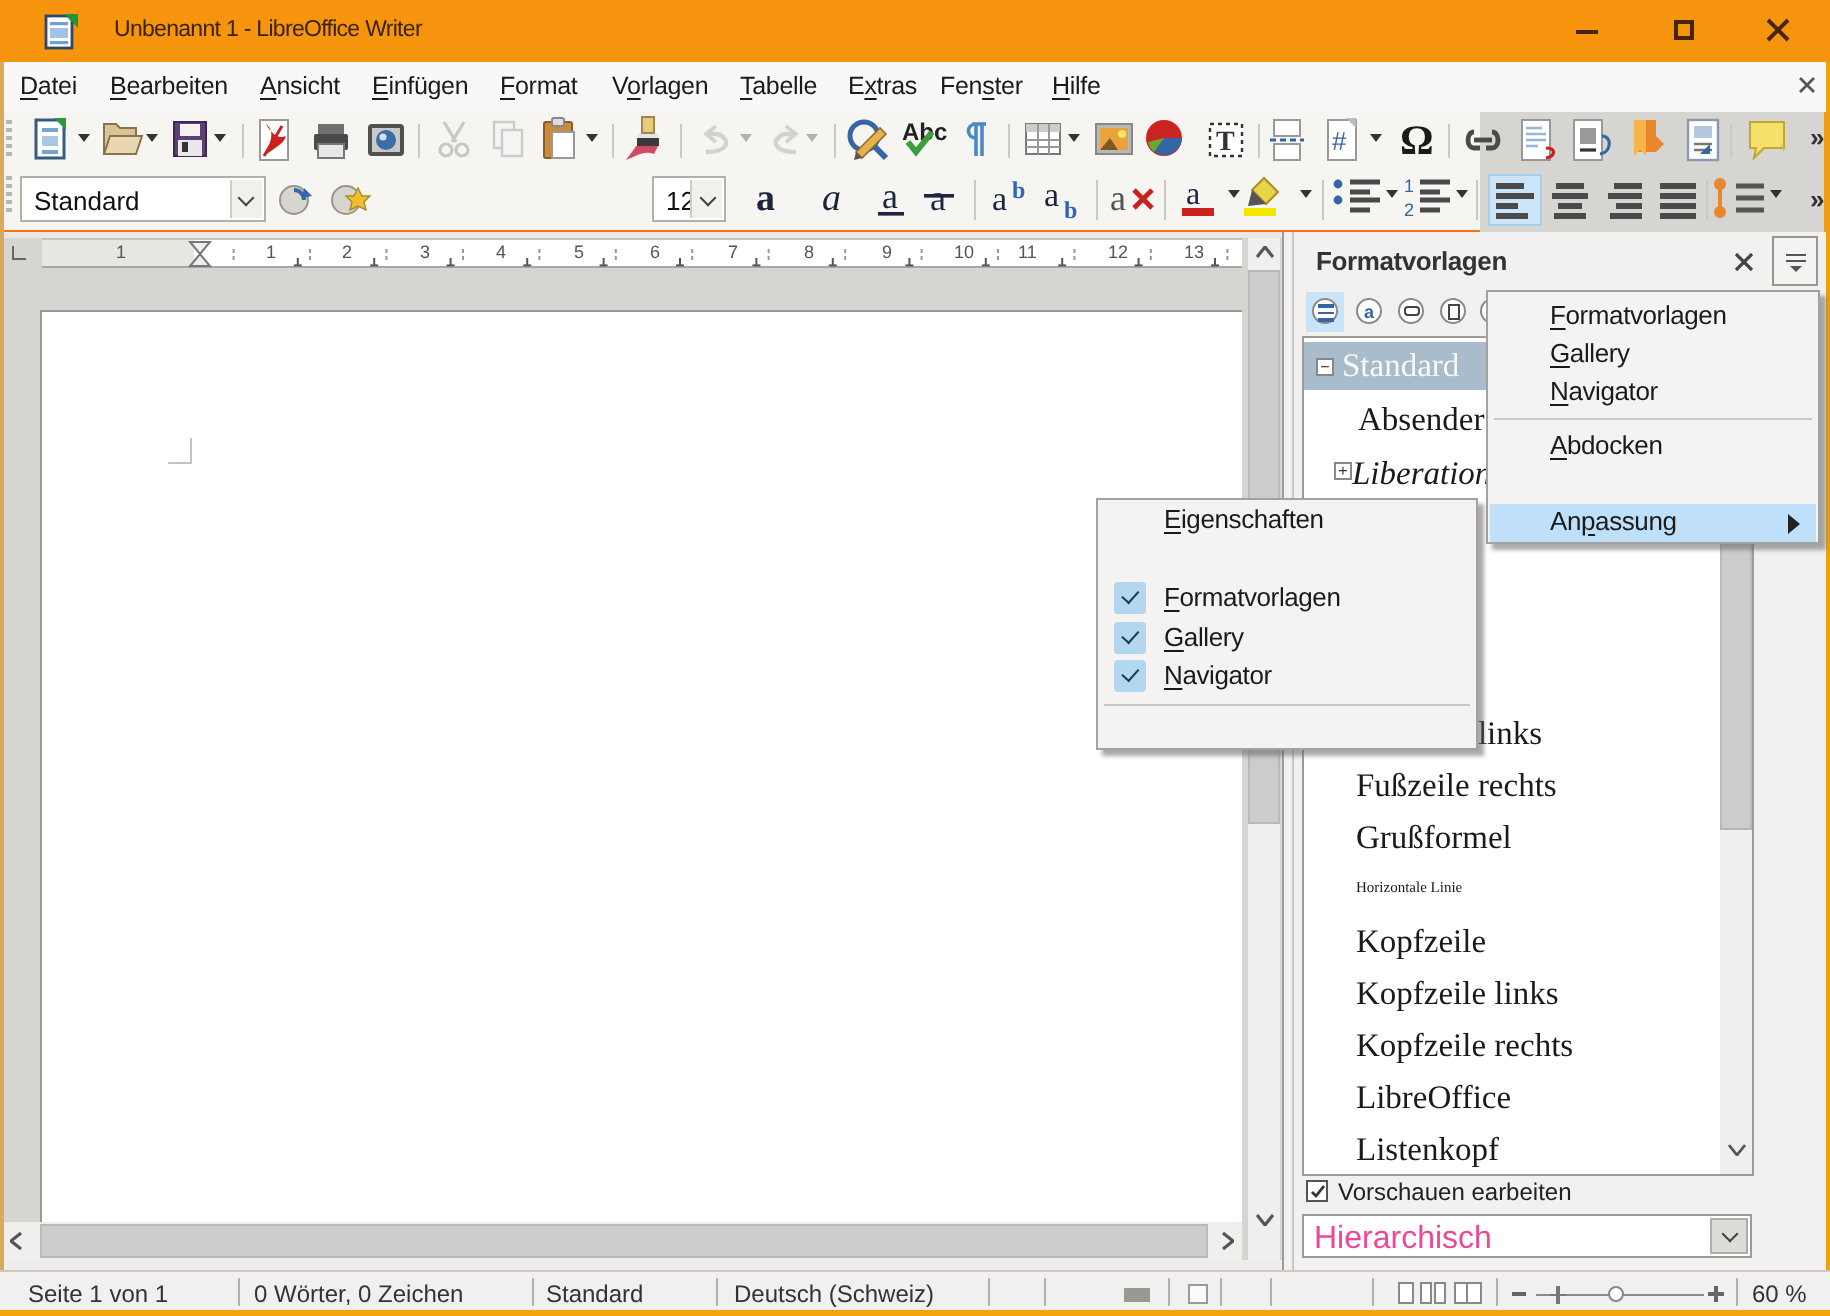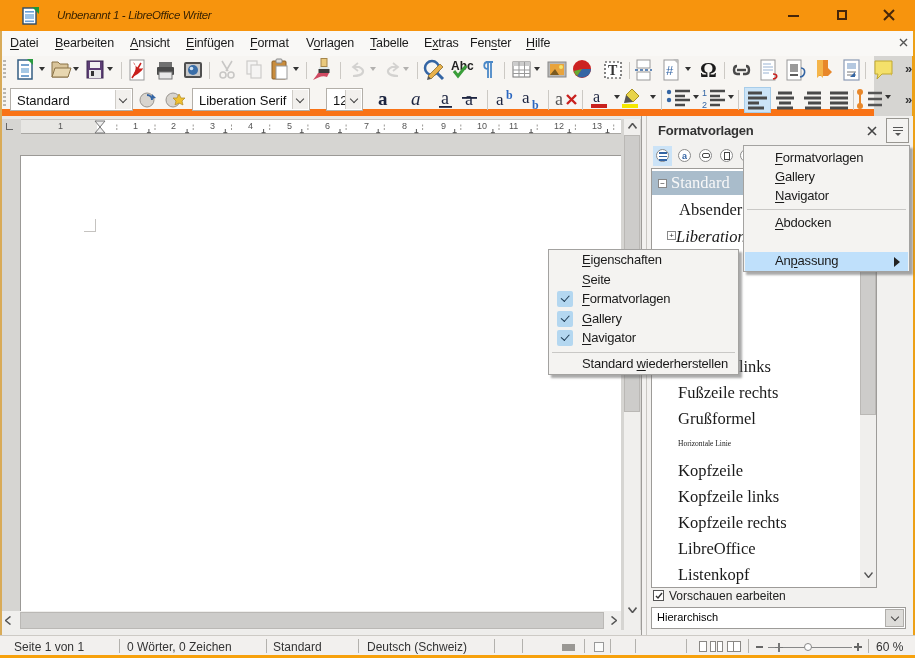--- a/index.html
+++ b/index.html
@@ -1,30 +1,30 @@
 <!DOCTYPE html>
 <html><head>
 <meta charset="utf-8">
 <style>
 * { margin:0; padding:0; box-sizing:border-box; }
 html,body { width:915px; height:658px; overflow:hidden; }
 body { font-family:"Liberation Sans", sans-serif; position:relative; background:#d6d5d2; }
 .abs { position:absolute; }
 
 #titlebar { left:0; top:0; width:915px; height:31px; background:#f7940d; }
-#titlebar .ttext { left:57px; top:9px; font-size:11.5px; letter-spacing:-0.35px; color:#3a2302;font-style:italic; }
+#titlebar .ttext { left:57px; top:9px; font-size:11.5px; letter-spacing:-0.35px; color:#3a2302; }
 #border-l { left:0; top:31px; width:2px; height:625px; background:#d9ab58; }
 #border-r { left:912px; top:31px; width:3px; height:625px; background:#eda016; }
 #border-b { left:0; top:655px; width:915px; height:3px; background:#f7a10c; }
 
 #menubar { left:2px; top:31px; width:911px; height:25px; background:#f9f8f6; font-size:12.5px; letter-spacing:-0.15px; color:#1a1a1a; }
 #menubar span.mi { position:absolute; top:5px; }
 u { text-decoration:underline; text-underline-offset:2px; }
 
-#toolbars { left:2px; top:56px; width:872px; height:60px; background:#f7f5f2; border-bottom:7px solid #f97316; }
+#toolbars { left:2px; top:56px; width:738px; height:60px; background:#f7f5f2; border-bottom:1px solid #f97316; }
 .tsep1 { position:absolute; top:6px; width:1px; height:17px; background:#ccc9c4; }
 .tsep2 { position:absolute; top:4px; width:1px; height:20px; background:#ccc9c4; }
 .darr { position:absolute; width:0; height:0; border-left:3px solid transparent; border-right:3px solid transparent; border-top:4px solid #333; }
 .grip { position:absolute; width:3px; background:repeating-linear-gradient(to bottom,#b9b6b0 0 2px,transparent 2px 4px); }
 
 .combo { position:absolute; background:#fff; border:1px solid #b3afa9; height:23px; font-size:13px; color:#111; }
 .combo .ctext { position:absolute; left:6px; top:4px; }
 .combo .cbtn { position:absolute; right:1px; top:1px; bottom:1px; width:16px; background:#f2f0ed; border-left:1px solid #cfccc7; }
 .chev { position:absolute; width:6px; height:6px; border-right:1.6px solid #444; border-bottom:1.6px solid #444; transform:rotate(45deg); }
 
@@ -47,21 +47,21 @@
 #sbmenubtn { left:886px; top:118px; width:23px; height:25px; border:1px solid #989691; background:#f4f3f1; }
 
 .ficon { position:absolute; width:13px; height:13px; border:1.5px solid #8a8a8a; border-radius:50%; background:#fff; }
 
 #stylelist { left:651px; top:168px; width:226px; height:420px; background:#fff; border:1px solid #9d9b98; font-family:"Liberation Serif", serif; color:#1a1a1a; }
 #stylelist .sel { position:absolute; left:0px; top:2px; width:208px; height:24px; background:#a9bccb; }
 .expander { position:absolute; width:9px; height:9px; border:1px solid #888; background:#fff; font:8px "Liberation Sans"; line-height:7px; text-align:center; color:#333; }
 #vscroll2 { left:860px; top:169px; width:16px; height:418px; background:#f0efed; }
 
 #previewrow { left:652px; top:589px; font-size:12px; color:#222; white-space:nowrap; }
-#hierdrop { left:651px; top:607px; width:255px; height:22px; background:#fff; border:1px solid #9d9b98; font-size:11px; color:#000000; }
+#hierdrop { left:651px; top:607px; width:225px; height:22px; background:#fff; border:1px solid #9d9b98; font-size:16px; color:#ec4899; }
 
 #statusbar { left:0; top:635px; width:915px; height:20px; background:#f2f0ee; border-top:1px solid #cdcac5; font-size:12px; color:#333; }
 #statusbar .cell { position:absolute; top:4px; white-space:nowrap; }
 #statusbar .ssep { position:absolute; top:3px; width:1px; height:14px; background:#b3b1ad; }
 
 .menu { position:absolute; background:#f4f3f1; border:1px solid #a3a2a0; box-shadow:3px 3px 2px rgba(100,100,100,0.55); font-size:13px; letter-spacing:-0.2px; color:#1a1a1a; }
 .menu .item { position:absolute; left:1px; right:1px; height:19px; }
 .menu .item .txt { position:absolute; top:1px; }
 .menu .msep { position:absolute; left:3px; right:3px; height:1px; background:#c9c8c6; }
 .mcheck { position:absolute; width:16px; height:16px; background:#b4d7f0; border-radius:2px; }
@@ -307,25 +307,20 @@
   <svg class="abs" style="left:137px;top:36px" width="22" height="16">
       <circle cx="8" cy="8" r="7" fill="#d8d4ce" stroke="#8a8necf" stroke-width="1"></circle>
       <circle cx="8" cy="8" r="7" fill="none" stroke="#98948e" stroke-width="1"></circle>
       <path d="M8 3 A5 5 0 0 1 13 8" fill="none" stroke="#3465a4" stroke-width="2"></path>
       <path d="M13 2 L17 6 L12 7 Z" fill="#3465a4"></path>
     </svg>
   <svg class="abs" style="left:163px;top:36px" width="22" height="16">
       <circle cx="8" cy="8" r="7" fill="#d8d4ce" stroke="#98948e" stroke-width="1"></circle>
       <path d="M14 2 L16 6 L20 6 L17 9 L18 13 L14 11 L10 13 L11 9 L8 6 L12 6 Z" fill="#f0c030" stroke="#b08820" stroke-width="0.7"></path>
     </svg>
-  <div class="combo" style="left:190px;top:32px;width:118px">
-    <span class="ctext">Liberation Serif</span>
-    <div class="cbtn"></div>
-      <div class="chev" style="right:6px;top:7px"></div>
-  </div>
   <div class="combo" style="left:324px;top:32px;width:37px">
     <span class="ctext">12</span>
     <div class="cbtn"></div>
       <div class="chev" style="right:5px;top:7px"></div>
   </div>
   <svg class="abs" style="left:370px;top:30px" width="541" height="28" viewBox="0 0 541 28">
 
     <text x="6" y="19" font-family="Liberation Serif" font-size="19" font-weight="bold" fill="#1c2440">a</text>
     <text x="39" y="19" font-family="Liberation Serif" font-size="19" font-style="italic" fill="#1c2440">a</text>
     <g>
@@ -608,39 +603,33 @@
   <div class="abs" style="left:854px;top:10px;width:8px;height:2px;background:#666"></div>
   <div class="abs" style="left:857px;top:7px;width:2px;height:8px;background:#666"></div>
   <div class="ssep" style="left:868px"></div>
   <span class="cell" style="left:876px">60 %</span>
 </div>
 
 <div class="menu" style="left:548px;top:249px;width:191px;height:126px">
   <div class="item" style="top:1px">
       <span class="txt" style="left:32px"><u>E</u>igenschaften</span>
     </div>
-  <div class="item" style="top:20.5px">
-      <span class="txt" style="left:32px"><u>S</u>eite</span>
-    </div>
   <div class="item" style="top:40px">
       <div class="mcheck" style="left:7px;top:1px"></div>
       <span class="txt" style="left:32px"><u>F</u>ormatvorlagen</span>
     </div>
   <div class="item" style="top:59.5px">
       <div class="mcheck" style="left:7px;top:1px"></div>
       <span class="txt" style="left:32px"><u>G</u>allery</span>
     </div>
   <div class="item" style="top:78.5px">
       <div class="mcheck" style="left:7px;top:1px"></div>
       <span class="txt" style="left:32px"><u>N</u>avigator</span>
     </div>
   <div class="msep" style="top:102px"></div>
-  <div class="item" style="top:104.5px">
-      <span class="txt" style="left:32px">Standard <u>w</u>iederherstellen</span>
-    </div>
 </div>
 
 <div class="menu" style="left:743px;top:145px;width:167px;height:127px">
   <div class="item" style="top:3px">
       <span class="txt" style="left:30px"><u>F</u>ormatvorlagen</span>
     </div>
   <div class="item" style="top:22px">
       <span class="txt" style="left:30px"><u>G</u>allery</span>
     </div>
   <div class="item" style="top:41px">

